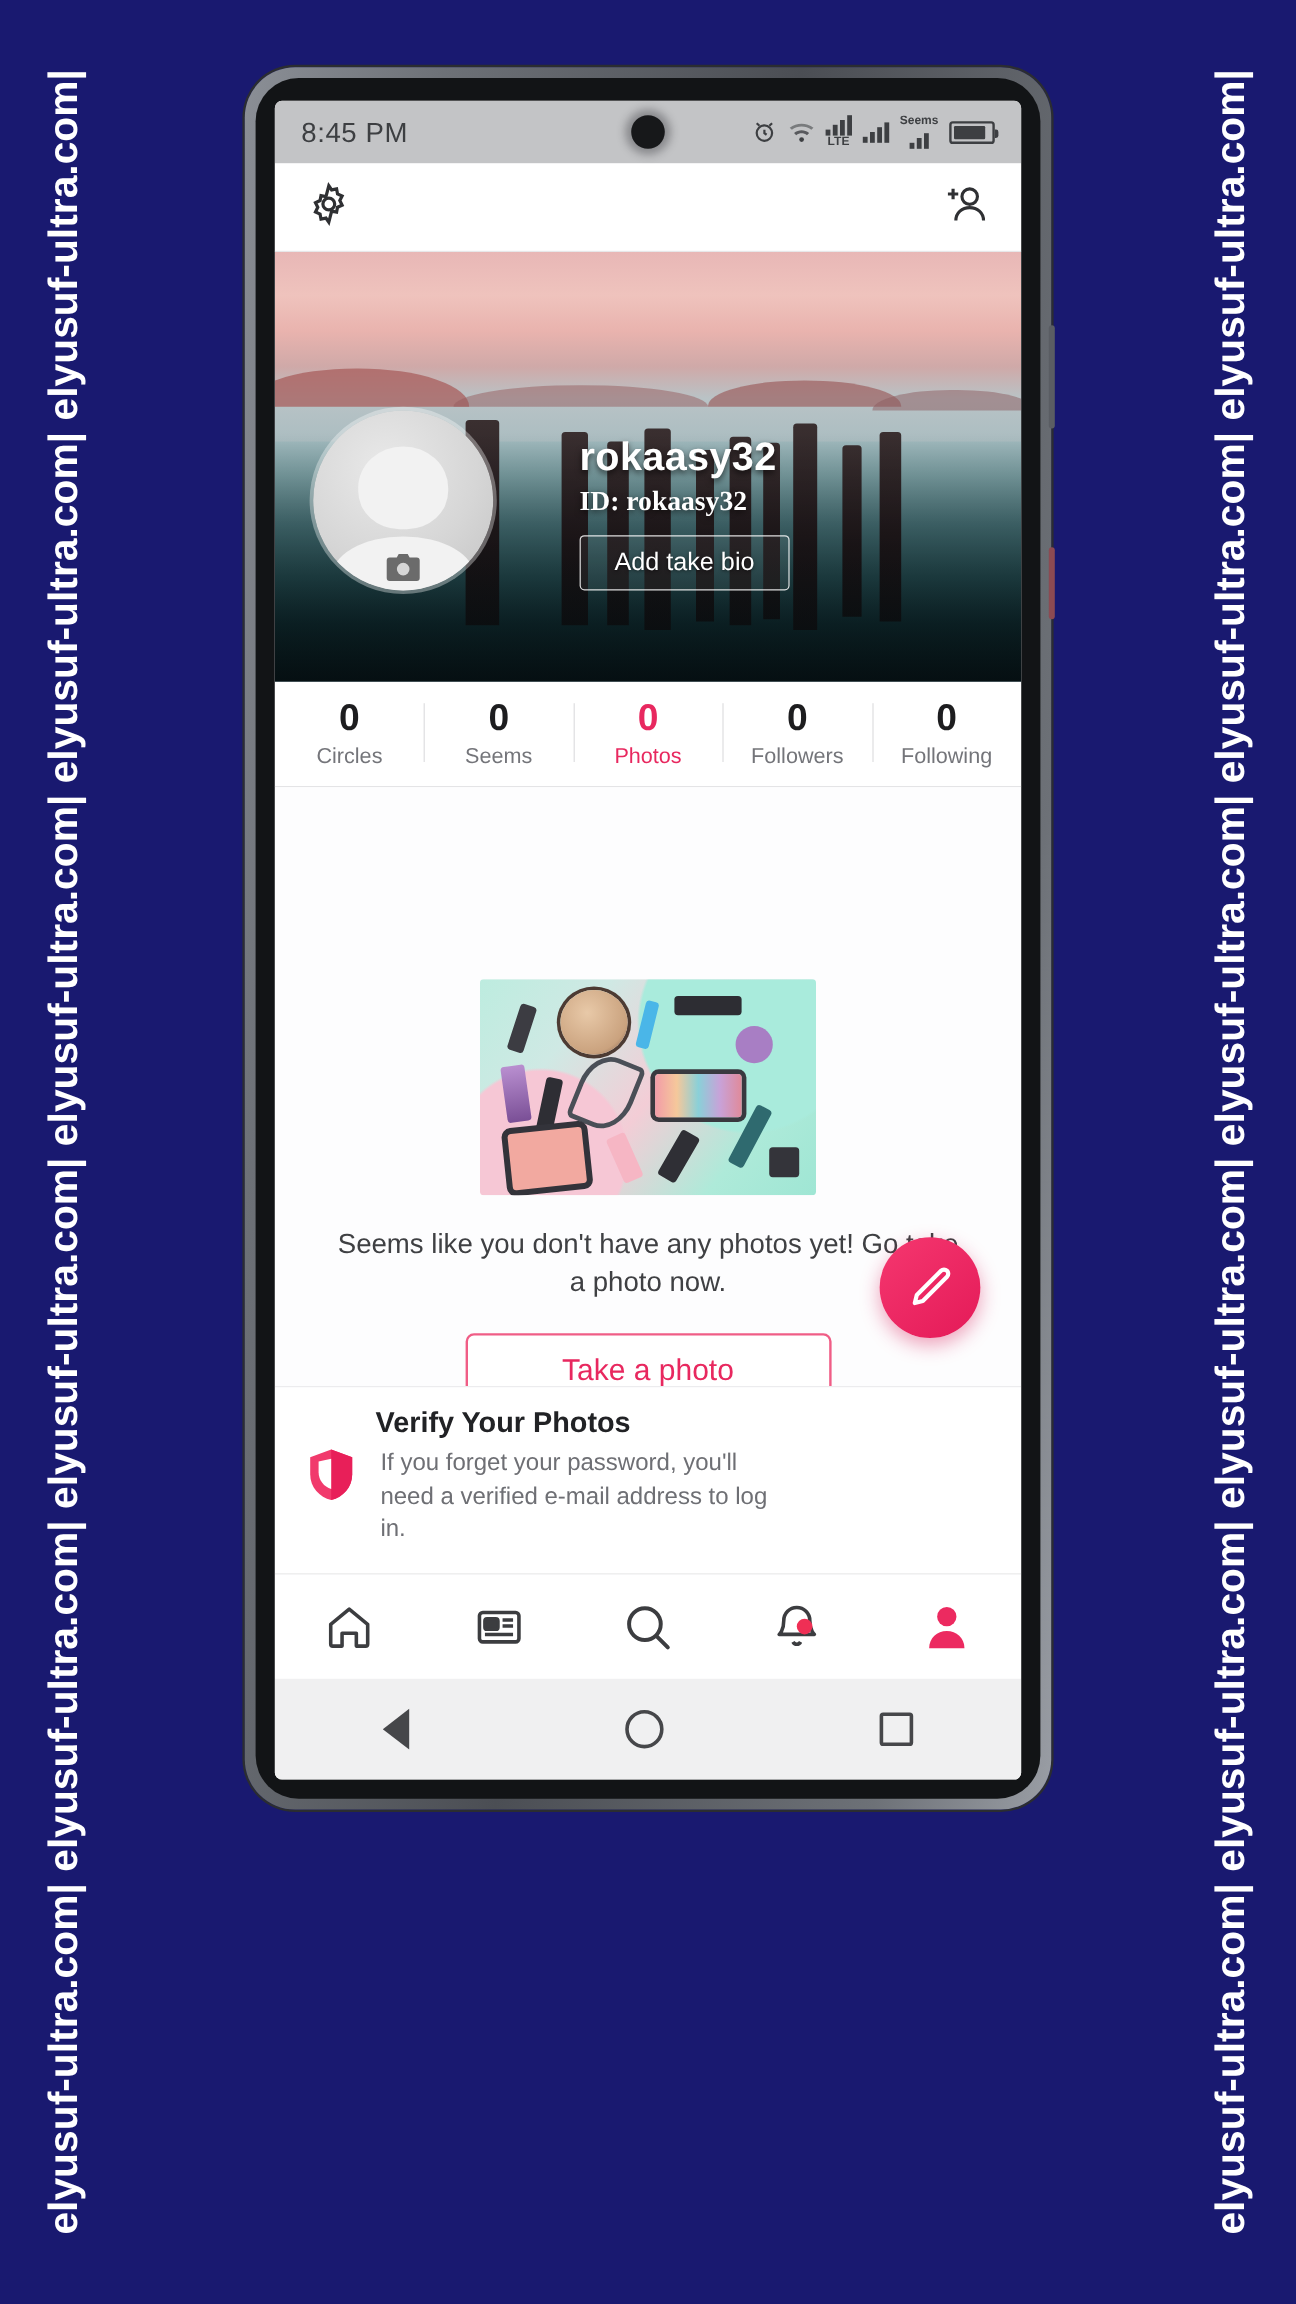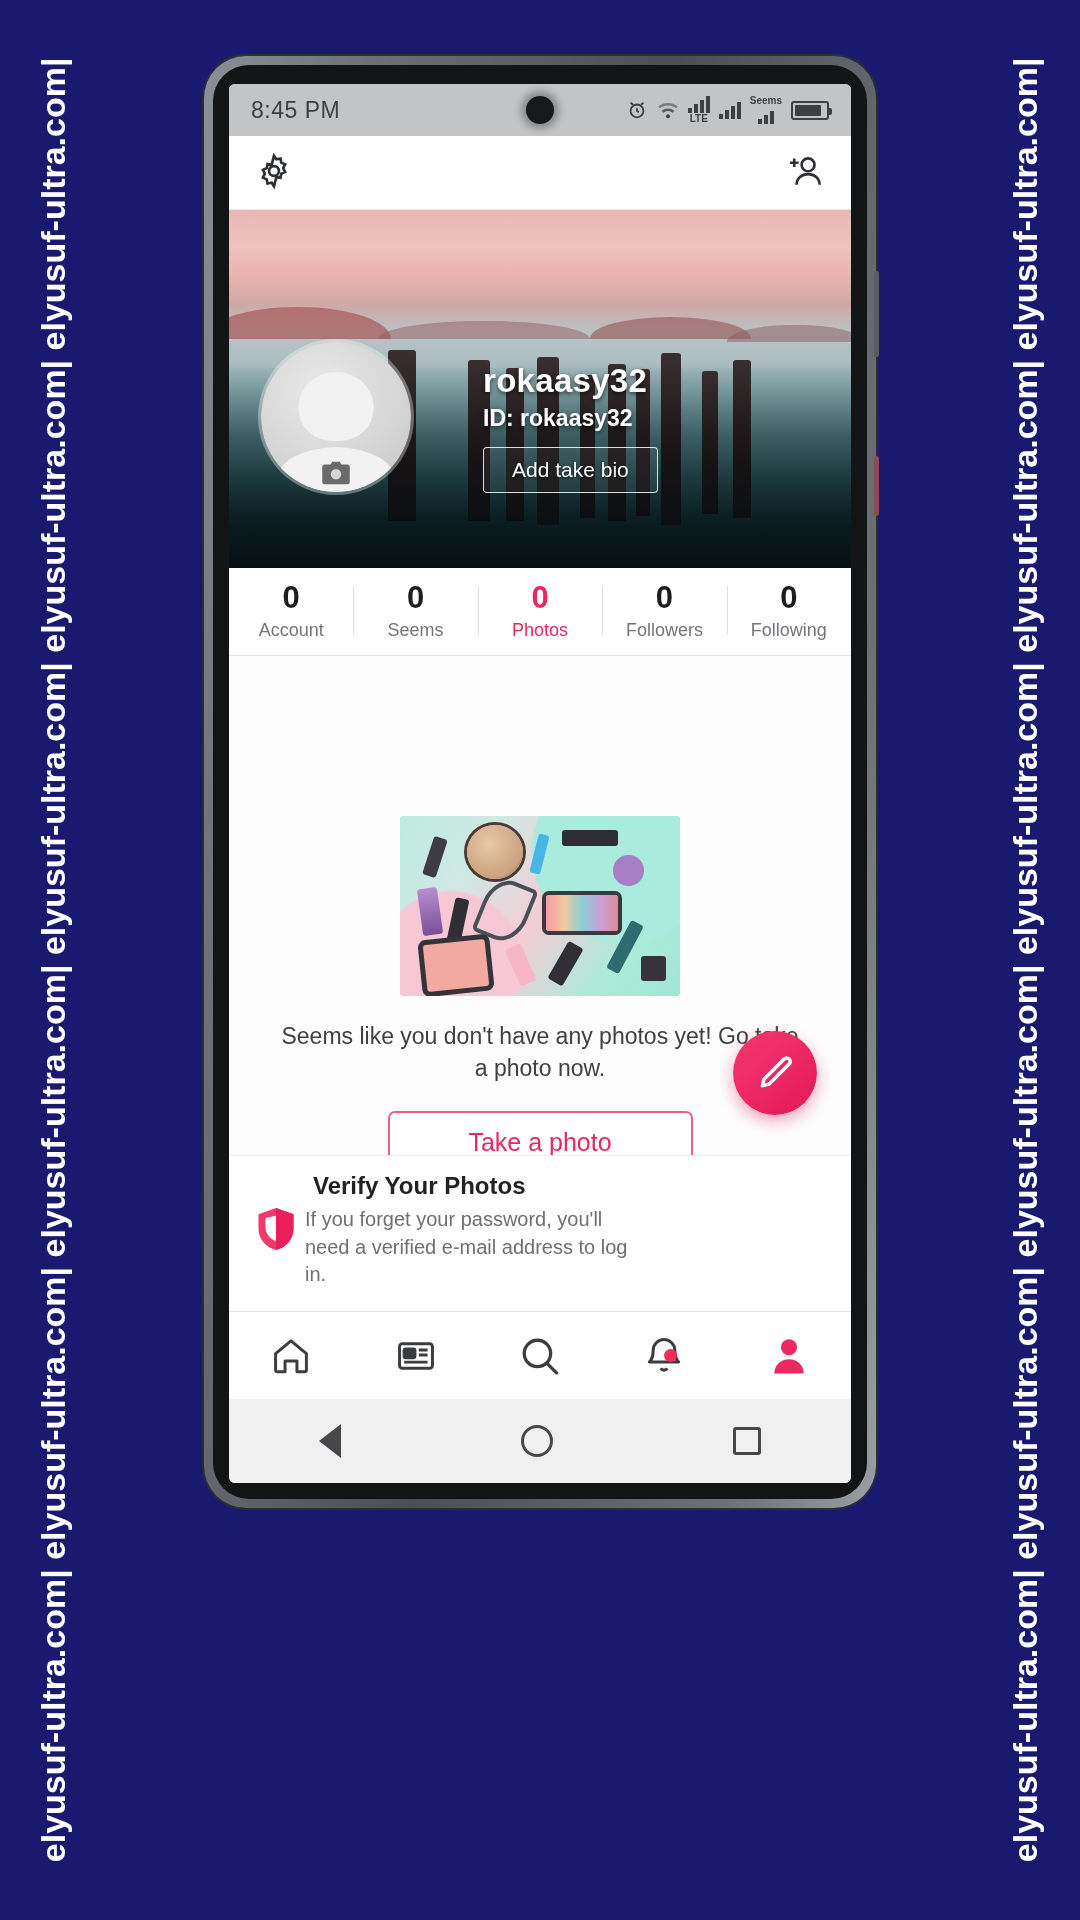--- a/index.html
+++ b/index.html
@@ -241,20 +241,21 @@
     font-size: 33px;
     font-weight: bold;
     letter-spacing: .3px;
     text-shadow: 0 2px 5px rgba(0,0,0,.65);
   }
   .uid {
     font-size: 23px;
     font-weight: bold;
     margin-top: 5px;
     text-shadow: 0 2px 5px rgba(0,0,0,.65);
+    font-family: Liberation Serif, serif;
   }
   .bio-btn {
     margin-top: 15px;
     display:inline-block;
     border:1px solid rgba(255,255,255,.85);
     border-radius:4px;
     padding: 10px 28px;
     font-size: 21px;
     color:#fff;
     background: rgba(255,255,255,.06);
@@ -357,21 +358,21 @@
     padding: 16px 26px 22px;
     border-top:1px solid #ececee;
   }
   .verify-title {
     font-size: 24px;
     font-weight: bold;
     color:#212225;
     margin-left: 58px;
     margin-bottom: 6px;
   }
-  .verify-row { display:flex; align-items:flex-start; gap:8px; }
+  .verify-row { display:flex; align-items:flex-start; gap:20px; }
   .verify-txt {
     flex:1;
     font-size: 20px;
     color:#6e6f74;
     line-height:1.38;
     max-width: 330px;
   }
   .verify-btn {
     flex:0 0 auto;
     align-self:center;
@@ -536,21 +537,21 @@
       <div class="ident">
         <div class="uname">rokaasy32</div>
         <div class="uid">ID: rokaasy32</div>
         <div class="bio-btn">Add take bio</div>
       </div>
     </div>
 
     <div class="stats">
       <div class="stat">
         <div class="num">0</div>
-        <div class="lbl">Account</div>
+        <div class="lbl">Circles</div>
       </div>
       <div class="stat">
         <div class="num">0</div>
         <div class="lbl">Seems</div>
       </div>
       <div class="stat active">
         <div class="num">0</div>
         <div class="lbl">Photos</div>
       </div>
       <div class="stat">

